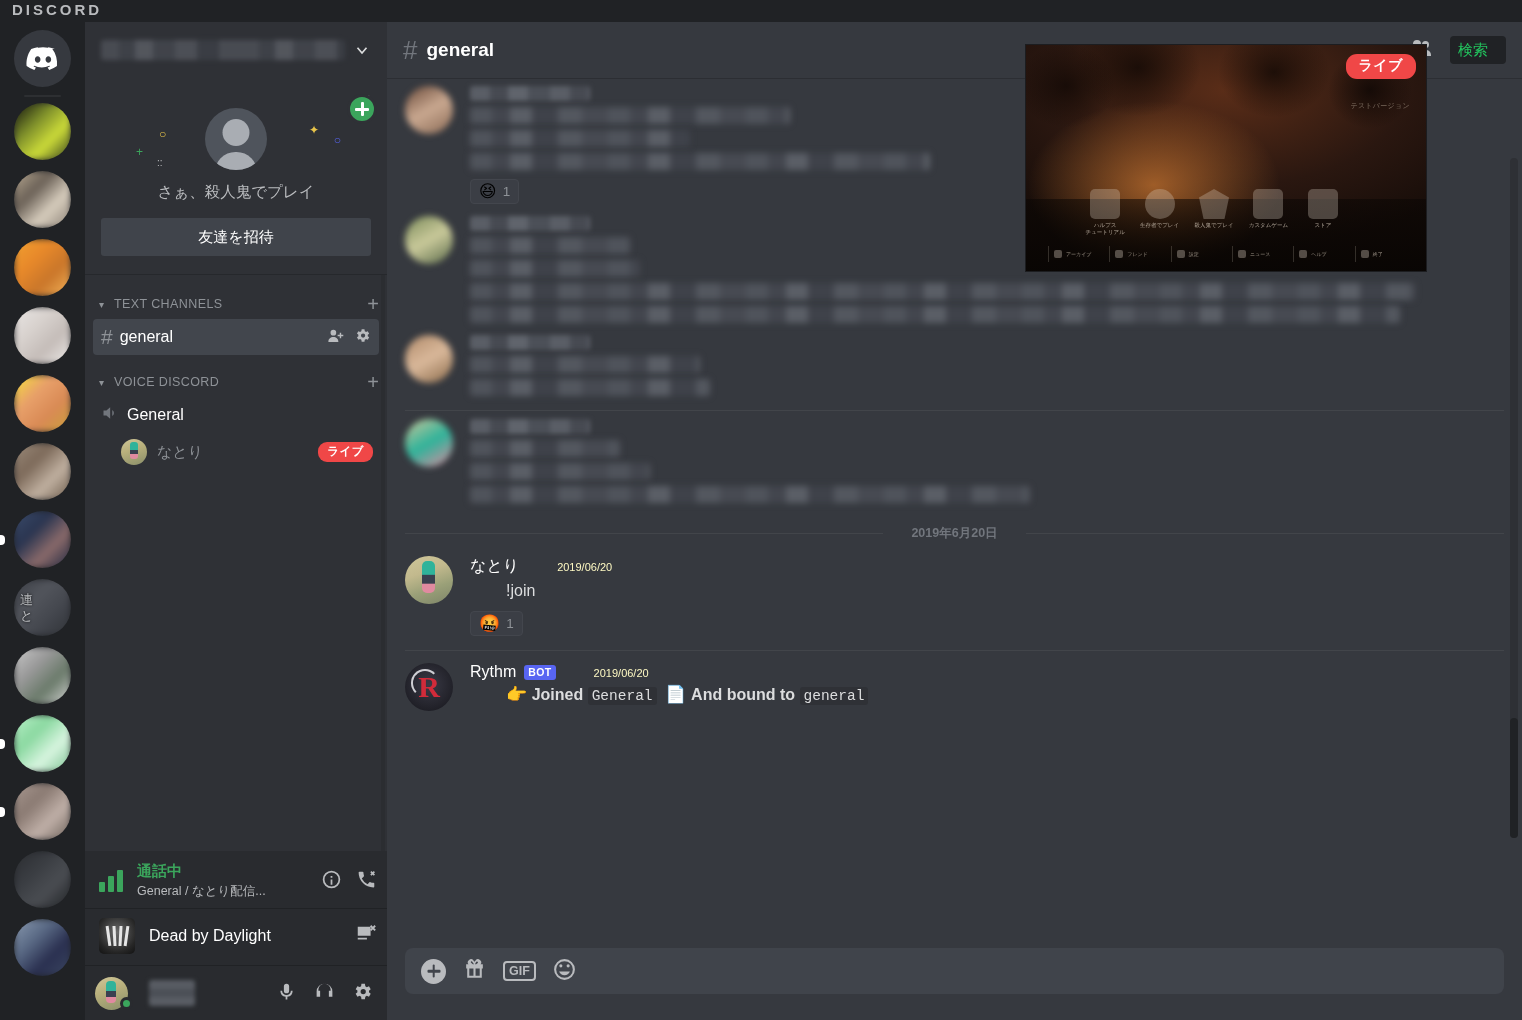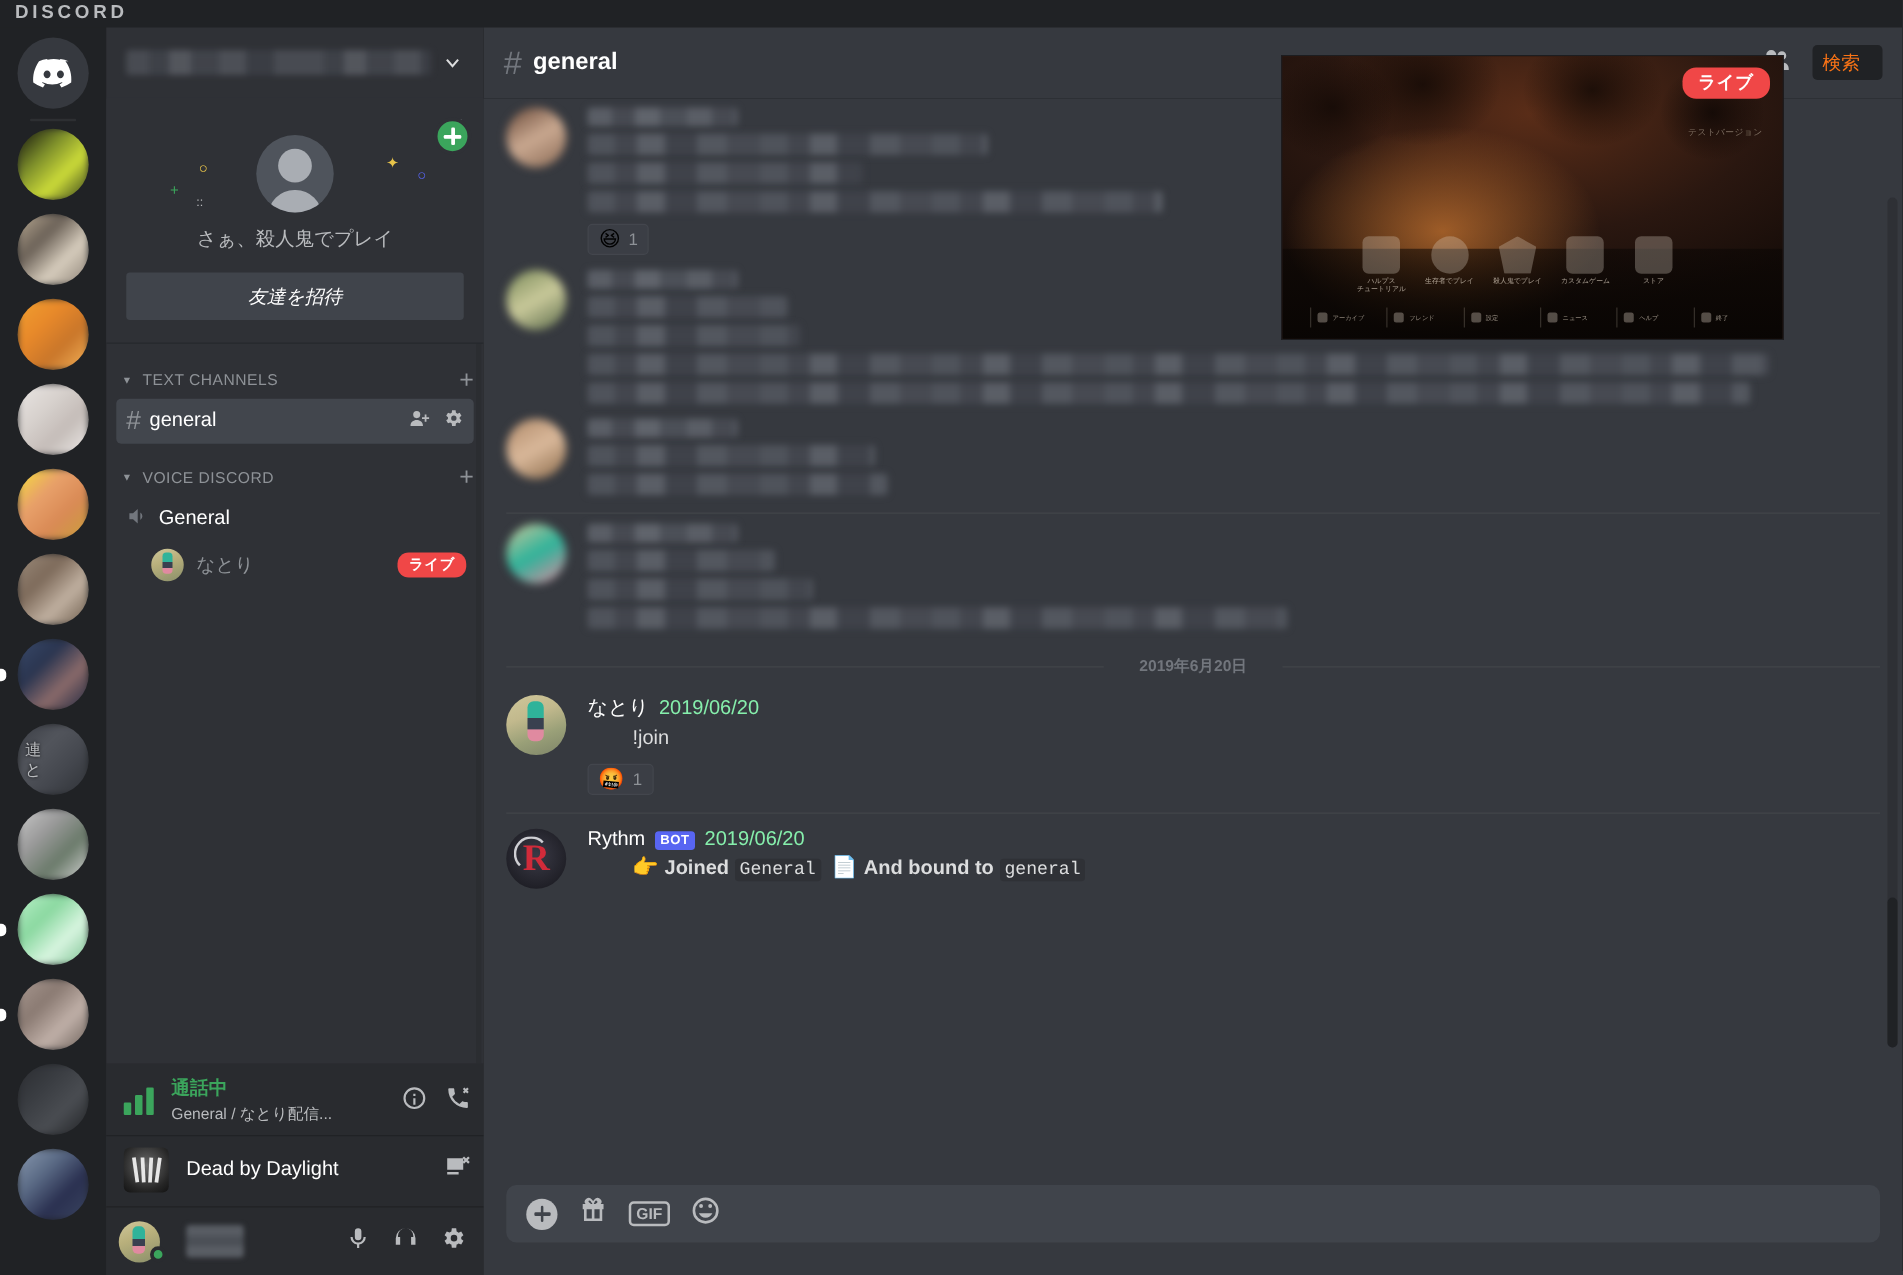--- a/index.html
+++ b/index.html
@@ -111,21 +111,21 @@
   .s2 { left: 35px; top: 48px; color: #3ba55c; }
   .s3 { left: 56px; top: 60px; color: #b9bbbe; font-size: 10px; }
   .s4 { right: 52px; top: 26px; color: #e8c44a; }
   .s5 { right: 30px; top: 36px; color: #5865f2; }
   .card-line {
     text-align: center; color: #b9bbbe; font-size: 15.5px; line-height: 1.55;
   }
   .invite-btn {
     margin-top: 14px; height: 38px; border-radius: 3px;
     background: #40444b; color: #fff; font-size: 15px;
-    display: flex; align-items: center; justify-content: center; cursor: pointer; font-style: italic;
+    display: flex; align-items: center; justify-content: center; cursor: pointer;
   }
 
   
   .channels { flex: 1; overflow: hidden; padding-top: 16px; position: relative; }
   .cat {
     display: flex; align-items: center; height: 26px;
     padding: 0 8px 0 14px; color: #8e9297; cursor: pointer;
   }
   .cat .caret { width: 12px; font-size: 10px; margin-right: 3px; color: #8e9297; }
   .cat .cat-name {
@@ -224,21 +224,21 @@
     padding: 0 16px; box-shadow: 0 1px 0 rgba(4,4,5,.2); position: relative; z-index: 5;
   }
   .chan-header .hash { font-size: 26px; color: #72767d; margin-right: 9px; }
   .chan-header .title { font-size: 19px; color: #fff; font-weight: bold; }
   .hdr-right { margin-left: auto; display: flex; align-items: center; gap: 18px; }
   .hdr-right svg { width: 24px; height: 24px; fill: #b9bbbe; cursor: pointer; }
   .search-box {
     width: 56px; height: 28px; border-radius: 4px; background: #202225;
     display: flex; align-items: center; padding: 0 8px; cursor: text;
   }
-  .search-box span { color: #f97316; font-size: 15px; font-family: Liberation Mono, monospace; }
+  .search-box span { color: #22c55e; font-size: 15px; font-family: Liberation Mono, monospace; }
 
   .msgs { flex: 1; position: relative; overflow: hidden; }
   .msg { display: flex; padding: 8px 18px 4px 18px; position: relative; }
   .av {
     width: 48px; height: 48px; border-radius: 50%; flex: 0 0 48px; margin-right: 17px;
     overflow: hidden; position: relative;
   }
   .av.blurred { filter: blur(3.2px); }
   .av-nat {
     background: linear-gradient(160deg,#cfc79a 0%,#c2b98d 35%,#9aa078 65%,#7d8468 100%);
@@ -260,21 +260,21 @@
     border: 2px solid #cfcfd4; border-radius: 50%;
     border-right-color: transparent; border-bottom-color: transparent;
   }
   .mbody { flex: 1; min-width: 0; }
   .mhead { display: flex; align-items: baseline; gap: 8px; }
   .mname { font-size: 16px; color: #fff; font-weight: 500; }
   .bot-badge {
     background: #5865f2; color: #fff; font-size: 10.5px; font-weight: bold;
     padding: 1px 4px 2px; border-radius: 3px; letter-spacing: .4px; position: relative; top: -1px;
   }
-  .mtime { font-size: 16px; color: #86efac; }
+  .mtime { font-size: 11px; color: #fef9c3; margin-left: 30px; }
   .mtext { font-size: 16px; color: #dcddde; margin-top: 3px; line-height: 1.4; margin-left: 36px; }
   .code-chip {
     background: #2f3136; color: #dcddde; padding: 1px 4px; border-radius: 3px;
     font-family: "Liberation Mono", "DejaVu Sans Mono", monospace; font-size: 14.5px;
   }
   .blur-line {
     height: 17px; border-radius: 3px; margin-top: 6px; filter: blur(3px);
     background: repeating-linear-gradient(90deg,
       #4f535b 0 22px, #43464e 22px 40px, #5a5e66 40px 62px, #3f424a 62px 88px,
       #53575f 88px 112px, #474a52 112px 138px);

